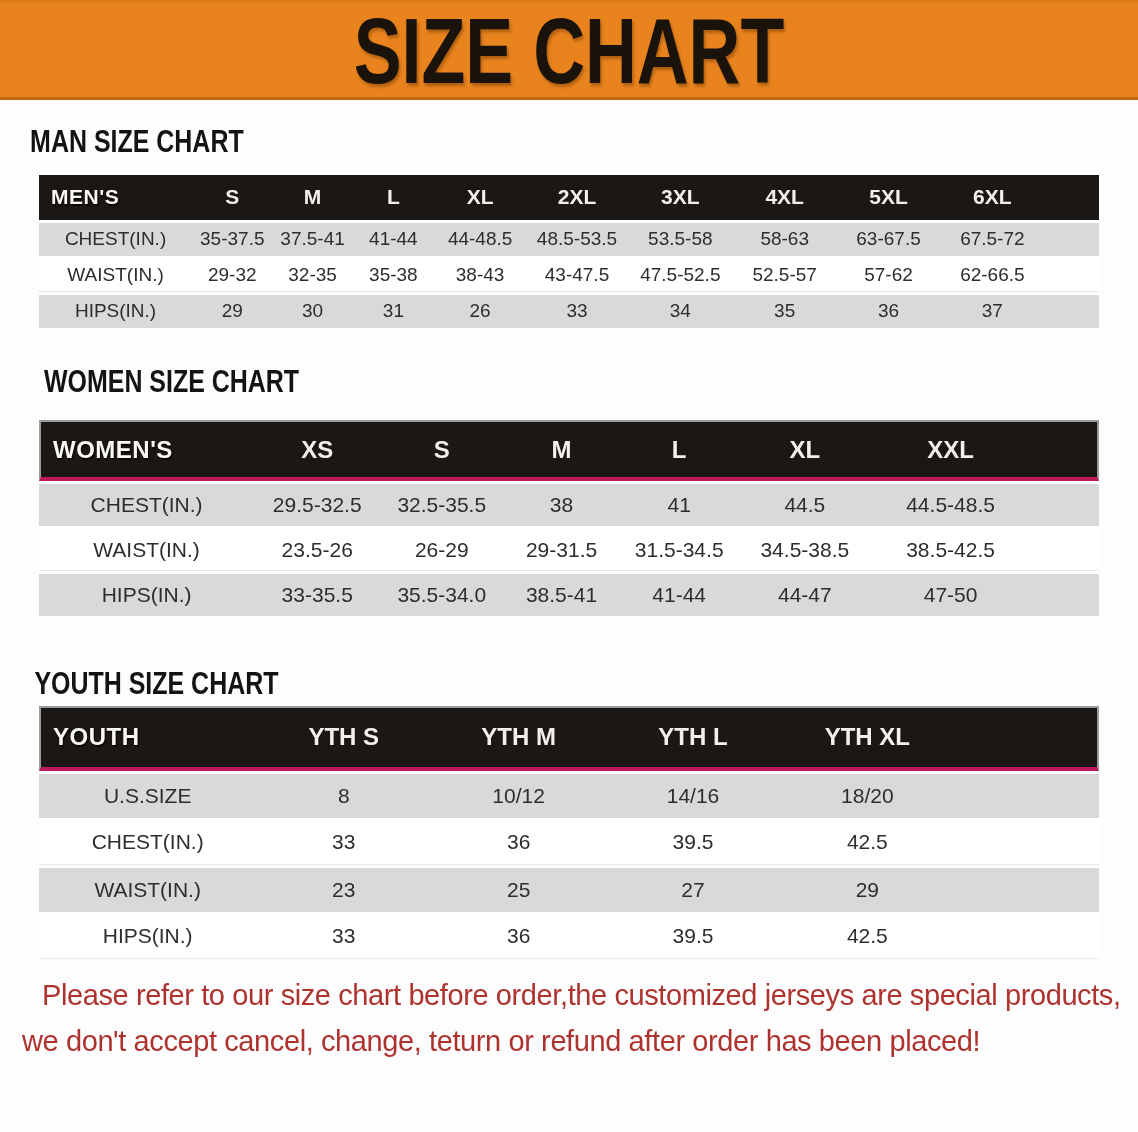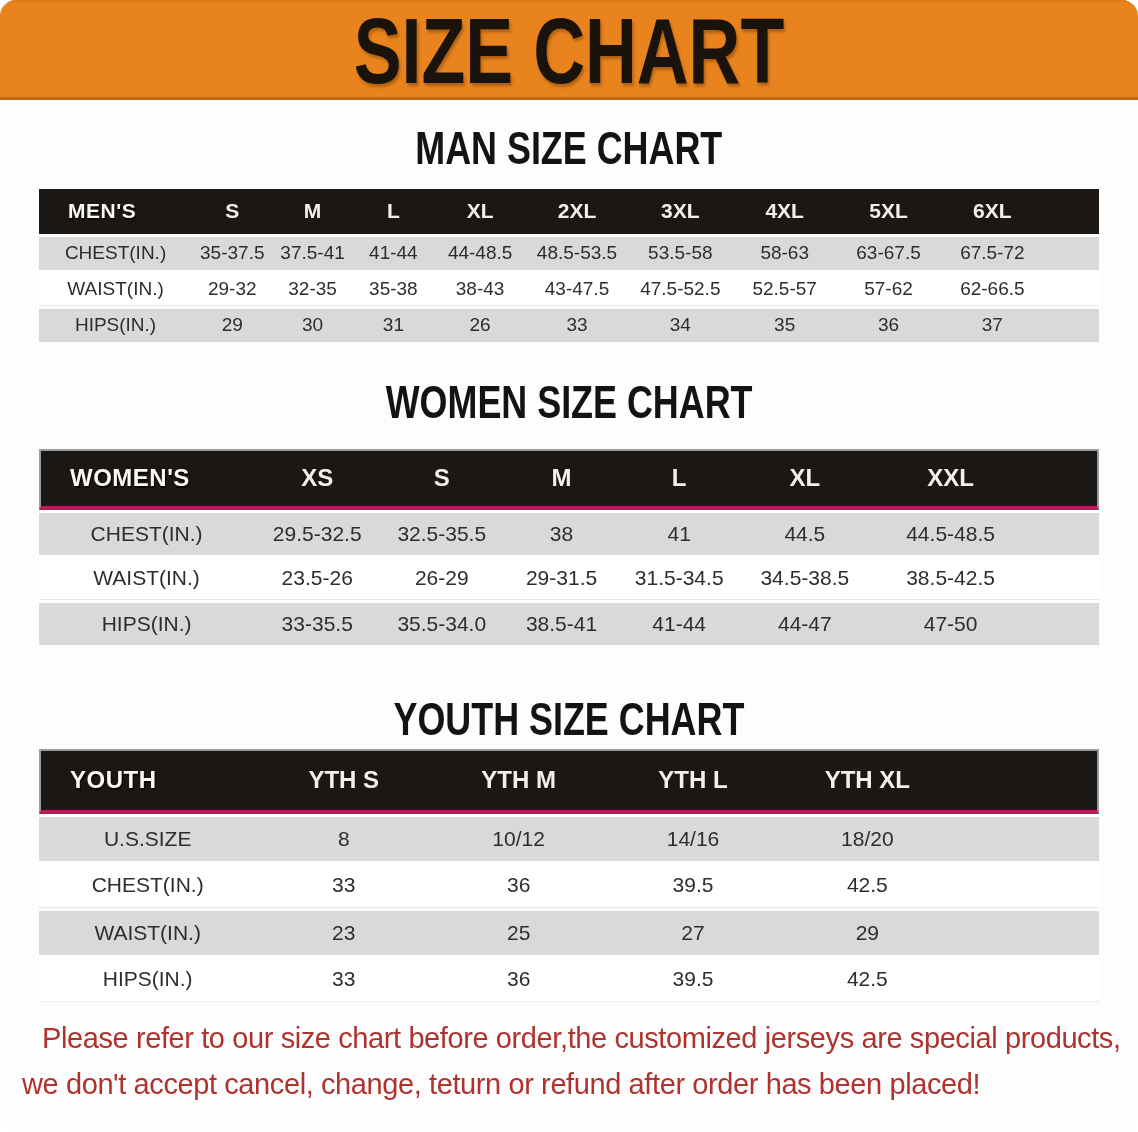--- a/index.html
+++ b/index.html
@@ -1,38 +1,38 @@
 <!DOCTYPE html>
 <html><head>
 <meta charset="utf-8">
 <style>
   * { margin:0; padding:0; box-sizing:border-box; }
   html,body { background:#ffffff; }
   body { font-family:"Liberation Sans", sans-serif; }
-  .page { width:1138px; height:1132px; background:#fdfdfd; overflow:hidden;border-radius:16px; }
+  .page { width:1138px; height:1132px; background:#fdfdfd; overflow:hidden; }
 
   
   .banner { height:100px; background:#E8831E; border-top:2px solid #DD7A1B;
             border-bottom:3px solid #C2680F; text-align:center; }
   .banner h1 { font-size:92px; line-height:98px; font-weight:800; color:#1A130C;
                text-shadow:2px 3px 3px rgba(110,55,0,.45); }
   .cond { display:inline-block; transform:scaleX(.78); transform-origin:center; white-space:nowrap; }
 
   
-  h2 { text-align:center; font-weight:800; font-size:46px; color:#131313; line-height:1.02; }
+  h2 { font-weight:800; font-size:32px; color:#131313; line-height:1.02; }
   .heading-men   { margin:25px 0 17px; }
   .heading-women { margin:37px 8px 23px; }
   .heading-youth { margin:51px 0 6px; }
 
   
   table.size-table { width:1060px; margin:0 auto; border-collapse:separate;
                      border-spacing:0; table-layout:fixed; }
   thead th { background:#1B1715; color:#F3F0EB; font-weight:bold; text-align:center;
              vertical-align:middle; }
-  th.cat { text-align:left; padding-left:29px; font-size:27px; letter-spacing:.5px;
+  th.cat { text-align:left; padding-left:12px; font-size:27px; letter-spacing:.5px;
            color:#FAF8F4; text-shadow:1px 2px 1px rgba(0,0,0,.8); }
   tbody td { text-align:center; vertical-align:middle; color:#2D2D2D;
              border-top:3px solid #FFFFFF; }
   tr.gray td  { background:#D9D9D9; }
   tr.white td { background:#FFFFFF; border-bottom:1px solid #E9E9E9; }
 
   .men   thead th { height:45px; font-size:21px; }
   .men   tbody td { height:36px; font-size:19px; }
   .women thead th { height:61px; font-size:24px; }
   .women tbody td { height:45px; font-size:21px; }

